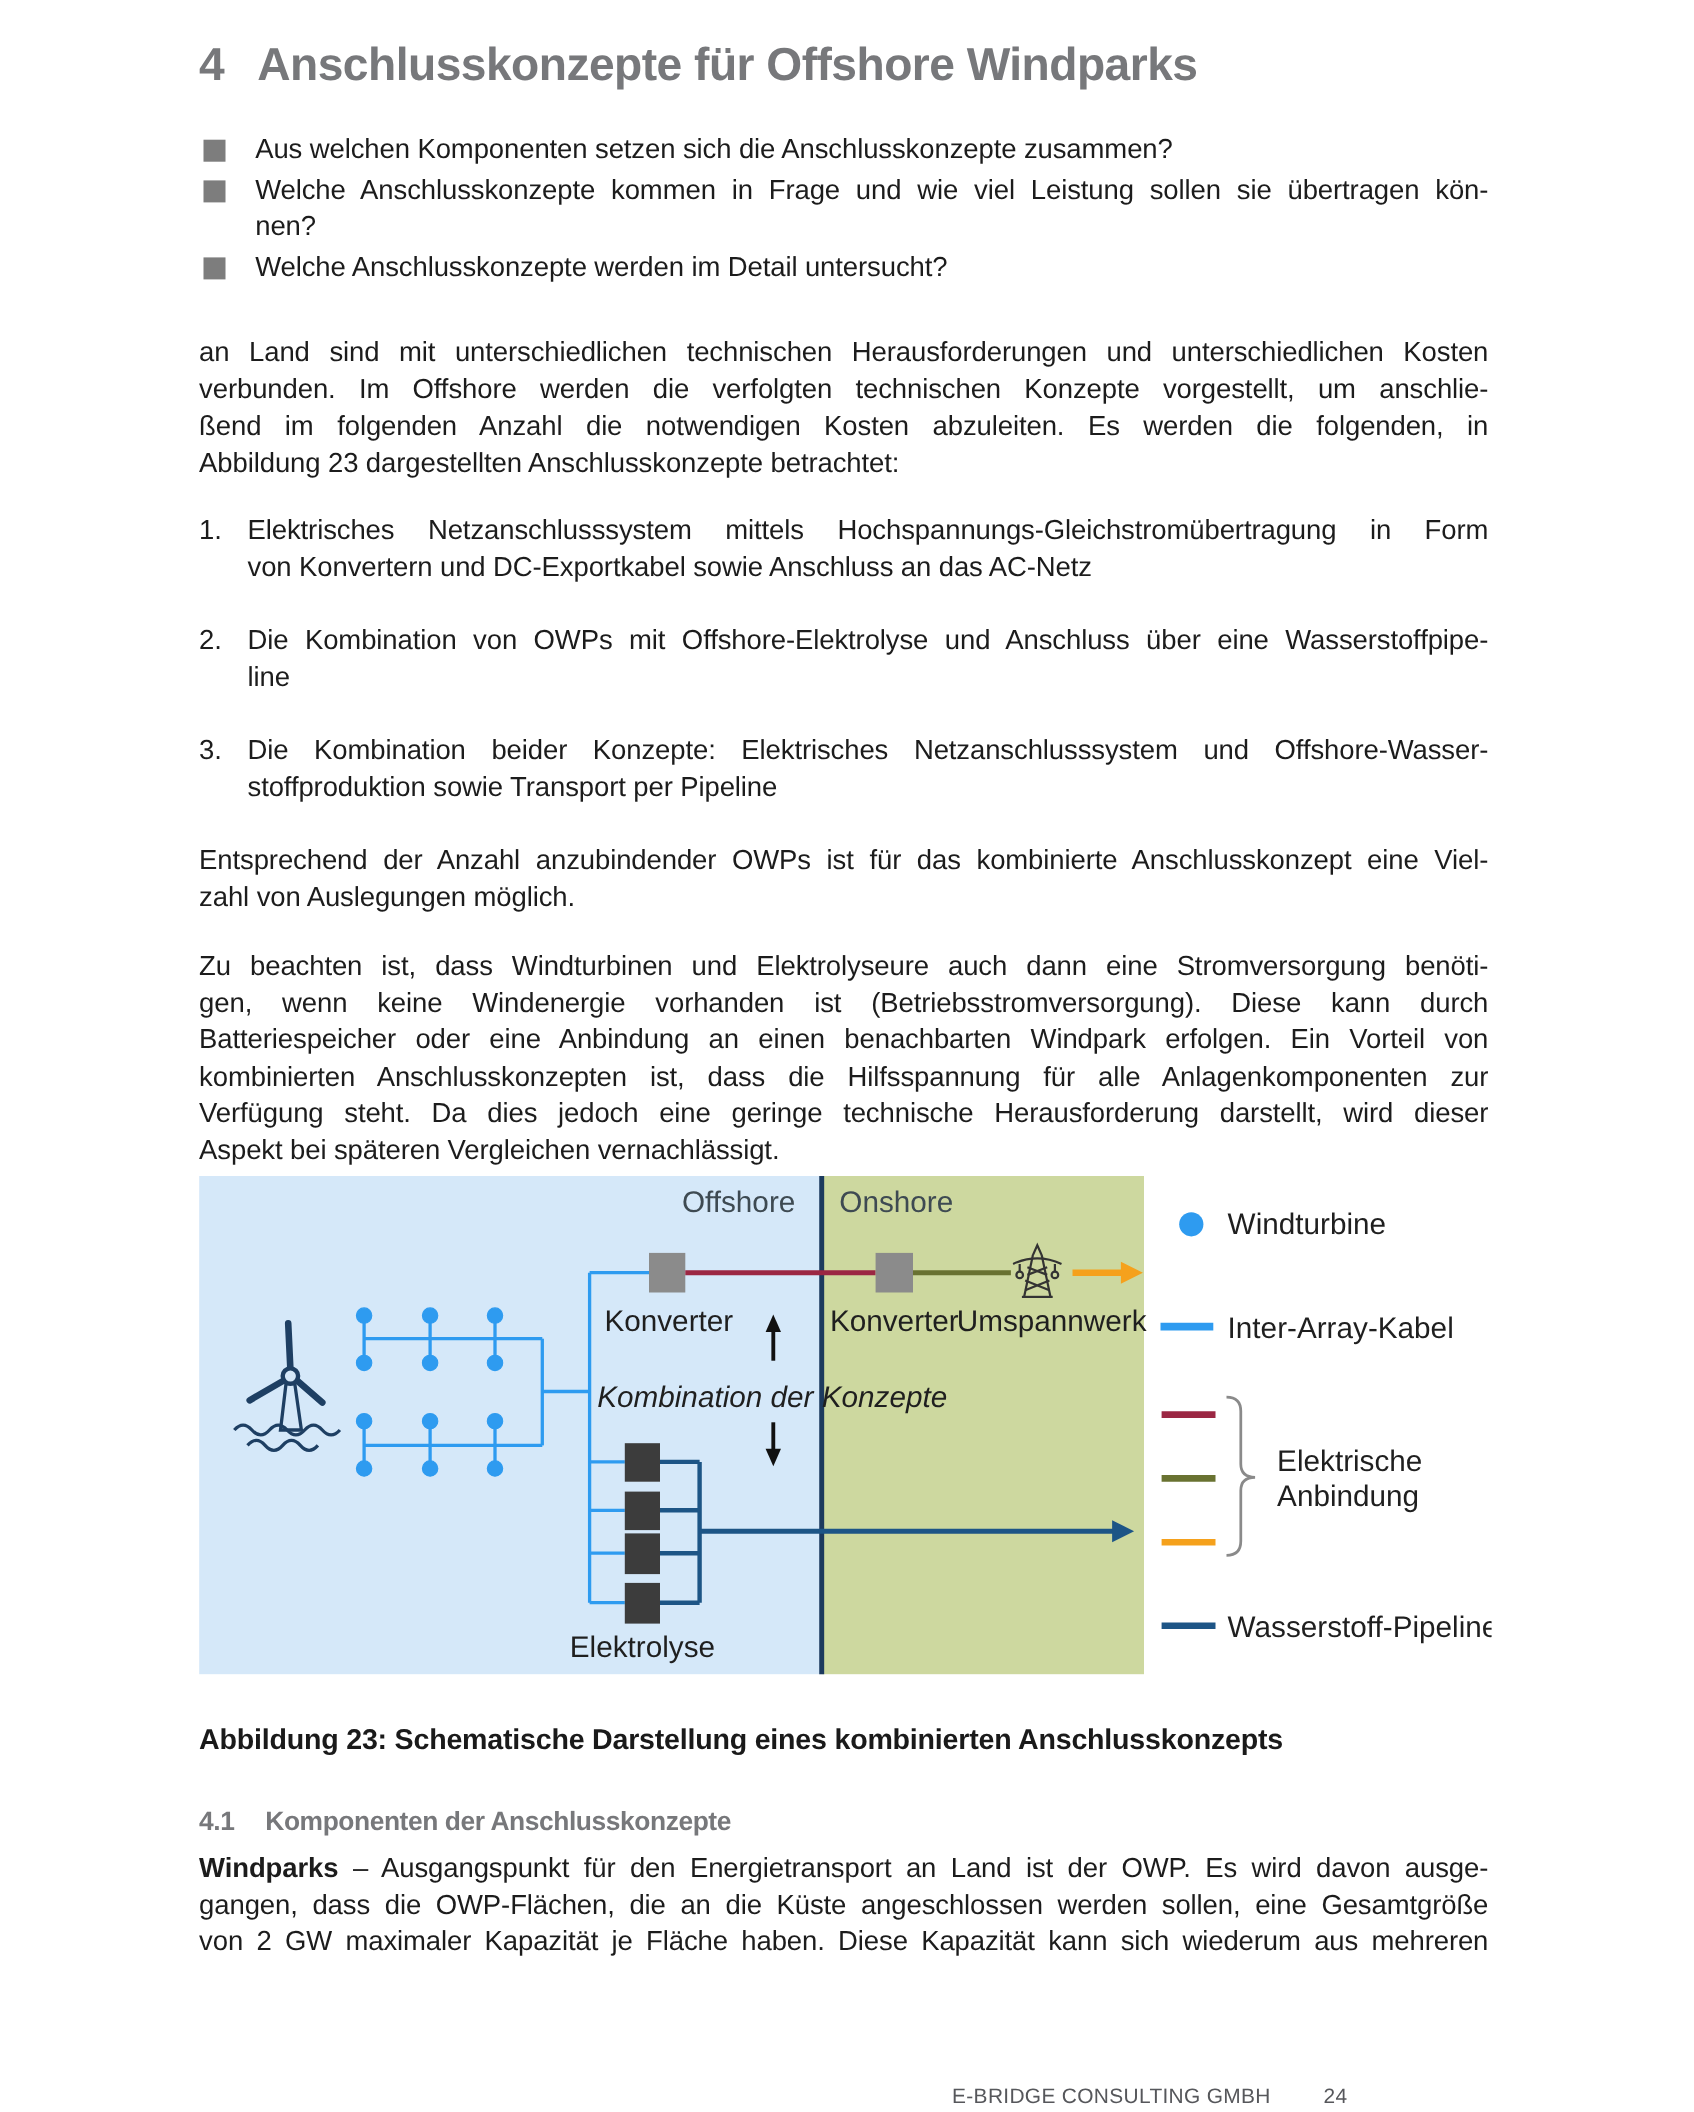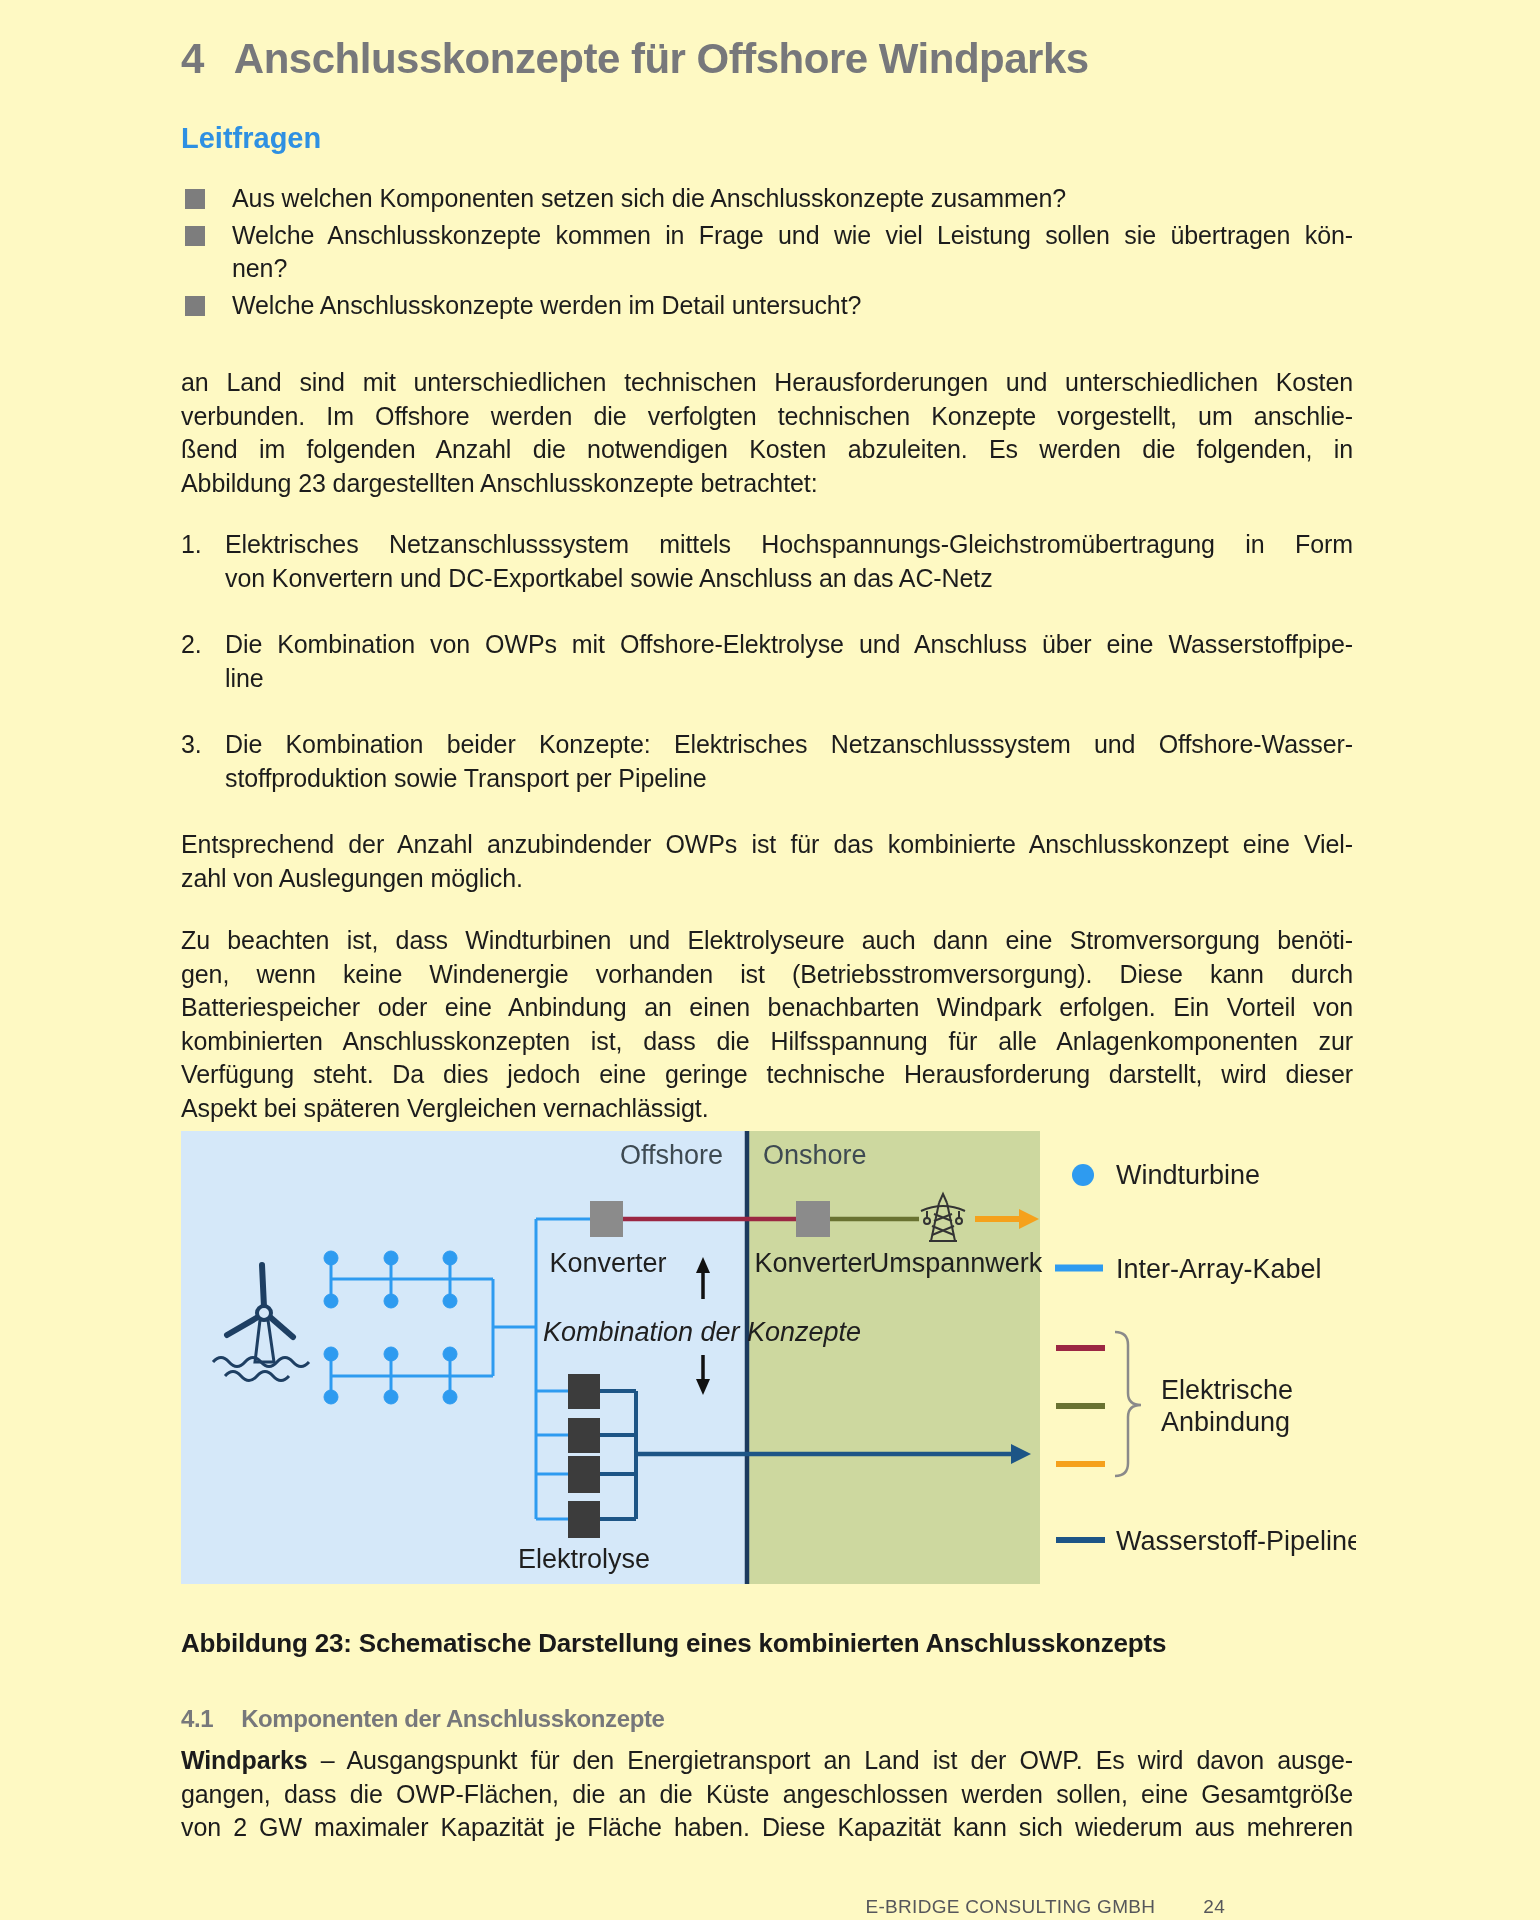--- a/index.html
+++ b/index.html
@@ -1,19 +1,19 @@
 <!DOCTYPE html>
 <html><head>
 <meta charset="utf-8">
 <style>
   html,body{margin:0;padding:0;background:#e8e8e8;}
   .page{
     position:relative;
     width:1540px;height:1920px;
-    background:#fef9c3;
+    background:#ffffff;
     overflow:hidden;
     font-family:"Liberation Sans", sans-serif;
     color:#1c1c1c;
     margin:0 auto;
   }
   .content{
     position:absolute;left:0;top:0;width:1540px;
     padding:38px 187px 0 181px;
     box-sizing:border-box;
   }
@@ -67,21 +67,20 @@
   svg text{font-family:"Liberation Sans", sans-serif;}
 </style>
 </head>
 <body>
 
 <div class="page">
   <div class="content">
 
     <h1 class="chapter"><span class="hnum">4</span><span>Anschlusskonzepte für Offshore Windparks</span></h1>
 
-    <div class="leitfragen">Leitfragen</div>
 
     <div class="bullets body-text">
       <div class="bullet-item">
         <span class="bsq"></span>
         <div class="btext">
             <div class="jline jlast">Aus welchen Komponenten setzen sich die Anschlusskonzepte zusammen?</div>
           </div>
       </div>
       <div class="bullet-item">
         <span class="bsq"></span>

